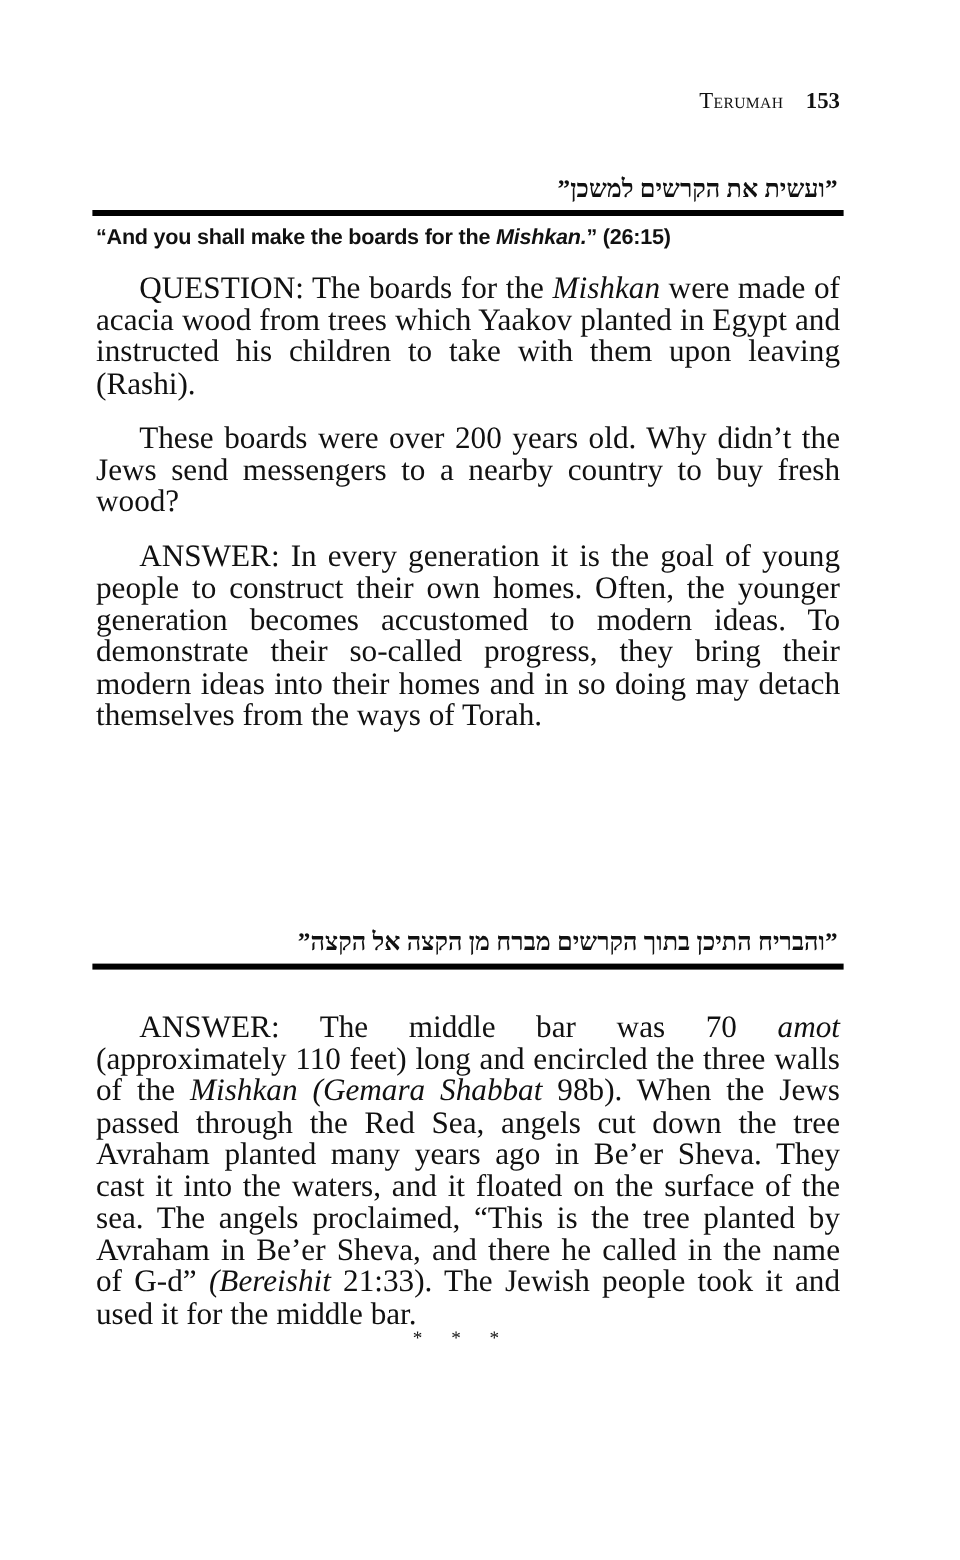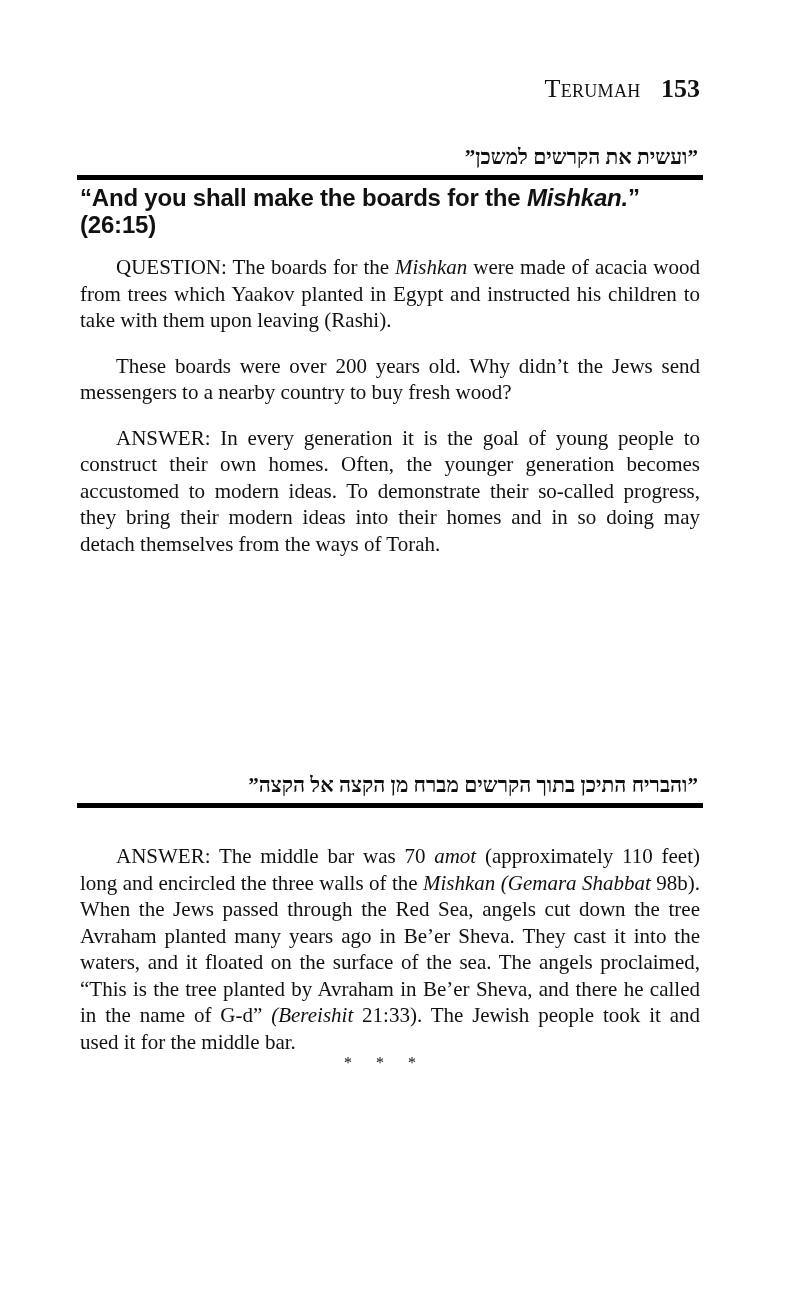--- a/index.html
+++ b/index.html
@@ -1,42 +1,42 @@
 <!DOCTYPE html>
 <html><head>
   <meta charset="utf-8">
   <style>
     html, body { margin: 0; padding: 0; background: #ffffff; }
     body { width: 800px; height: 1300px; position: relative; overflow: hidden; color: #111; }
     .page { position: absolute; left: 80px; top: 0; width: 620px; }
     .running-head {
       position: absolute; top: 74px; right: 0;
       font-family: "Liberation Serif", "DejaVu Serif", serif;
-      font-size: 26px; color: #111; white-space: nowrap;
+      font-size: 19px; color: #111; white-space: nowrap;
     }
     .running-head .title { font-variant: small-caps; letter-spacing: 0.3px; margin-right: 14px; }
     .running-head .num { font-weight: bold; }
 
     .section { position: absolute; left: 0; width: 620px; }
     .hebrew-head {
       direction: rtl; text-align: right;
       font-family: Liberation Serif, serif;
       font-weight: bold; font-size: 21px; line-height: 28px;
       padding-right: 2px;
     }
     .rule { height: 5px; background: #000; margin: 4px -3px 0 -3px; }
     .eng-head {
       font-family: "Liberation Sans", "DejaVu Sans", sans-serif;
-      font-weight: bold; font-size: 24px; line-height: 27px;
+      font-weight: bold; font-size: 18px; line-height: 27px;
       margin-top: 4px; letter-spacing: -0.2px;
     }
     .eng-head em { font-style: italic; }
     .para {
       font-family: "Liberation Serif", "DejaVu Serif", serif;
-      font-size: 21px; line-height: 26.5px;
+      font-size: 26px; line-height: 26.5px;
       text-align: justify; text-indent: 36px; margin: 0;
     }
     .para em { font-style: italic; }
     .gap { height: 19px; }
     .source {
       direction: rtl; text-align: right;
       font-family: "DejaVu Sans", "Liberation Sans", sans-serif;
       font-size: 13px; line-height: 18px; margin-top: 2px;
     }
     .stars {

